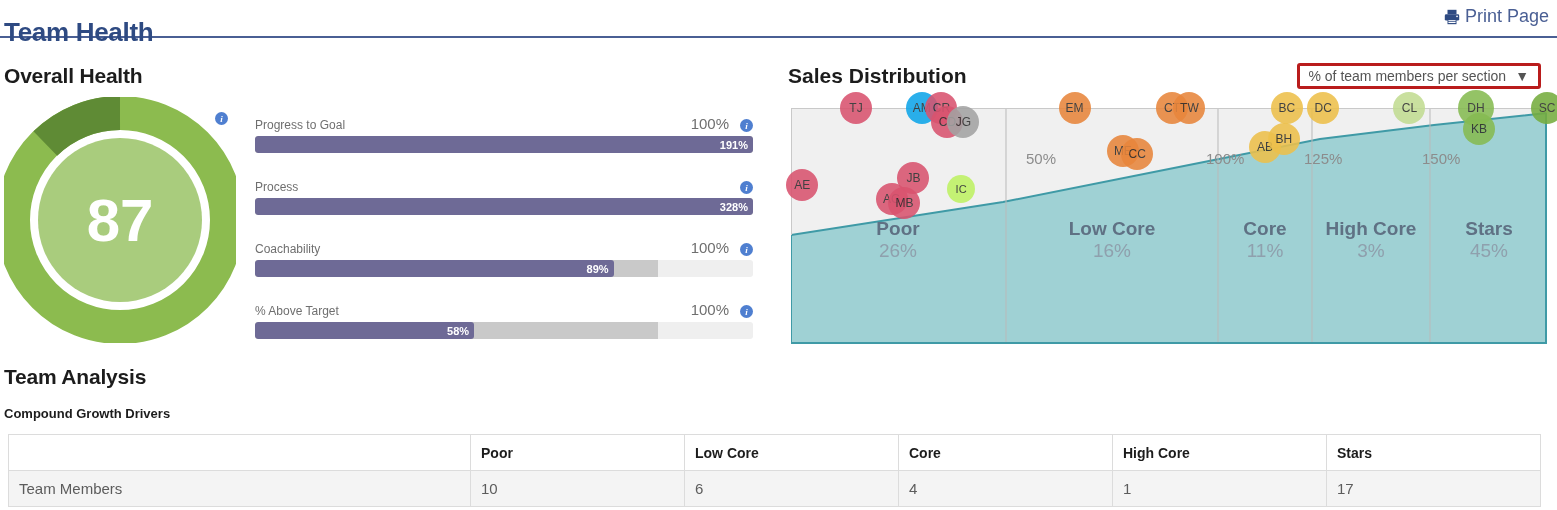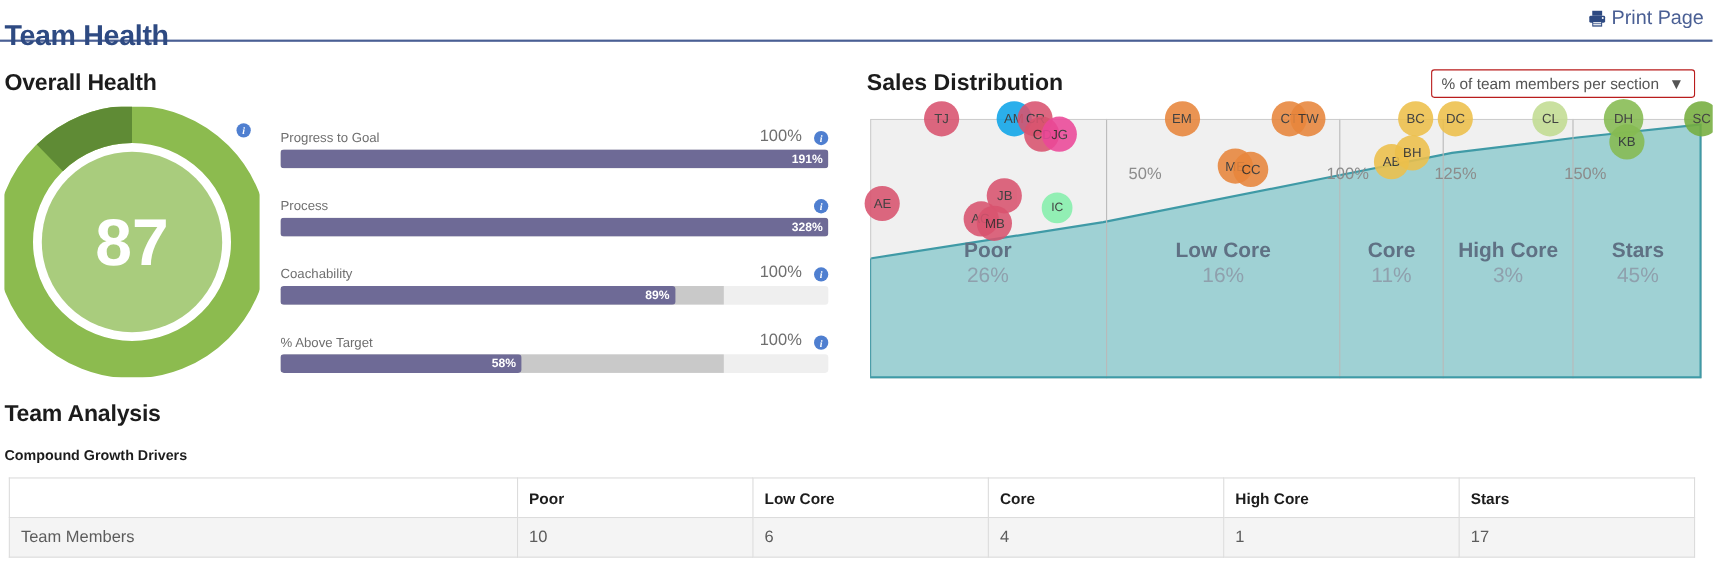--- a/index.html
+++ b/index.html
@@ -79,21 +79,21 @@
   .bar-val {
     font-size: 11px; font-weight: bold; color: #ffffff; padding-right: 5px;
     white-space: nowrap;
   }
 
   
   .sd-wrap { position: absolute; left: 780px; top: 60px; width: 777px; height: 290px; }
   .sd-title { position: absolute; left: 8px; top: 4px; font-size: 21px; font-weight: bold; color: #1c1c1c; }
   .sd-select {
     position: absolute; right: 16px; top: 3px;
-    border: 1px solid #b91c1c; background: #fff; border-radius: 3px;
+    border: 3px solid #b91c1c; background: #fff; border-radius: 3px;
     height: 26px; padding: 0 9px;
     display: flex; align-items: center; gap: 9px;
     font-size: 14px; color: #545454; cursor: pointer;
   }
   .sd-plot { position: absolute; left: 11px; top: 48px; width: 756px; height: 236px; }
   .sd-svg { position: absolute; left: 0; top: 0; }
   .tick-lbl {
     position: absolute; font-size: 15px; color: #8c8c8c; white-space: nowrap;
   }
   .sect-lbl {
@@ -267,25 +267,25 @@
         <div class="sect-name">Stars</div>
         <div class="sect-pct">45%</div>
       </div>
 
       <div id="bubble-layer" style="position:absolute; left:0; top:0; width:756px; height:236px;">
           <div class="bub" style="left: 11.34px; top: 77px; width: 32px; height: 32px; background: rgb(217, 83, 111); opacity: 0.88; font-size: 12px;">AE</div>
           <div class="bub" style="left: 65.016px; top: 0px; width: 32px; height: 32px; background: rgb(217, 83, 111); opacity: 0.88; font-size: 12px;">TJ</div>
           <div class="bub" style="left: 130.788px; top: 0px; width: 32px; height: 32px; background: #0ea5e9; opacity: 0.88; font-size: 12px;">AM</div>
           <div class="bub" style="left: 150.444px; top: 0px; width: 32px; height: 32px; background: rgb(217, 83, 111); opacity: 0.88; font-size: 12px;">CR</div>
           <div class="bub" style="left: 156.492px; top: 14px; width: 32px; height: 32px; background: rgb(217, 83, 111); opacity: 0.88; font-size: 12px; text-align: right;">CD</div>
-          <div class="bub" style="left: 172.368px; top: 14px; width: 32px; height: 32px; background: #ec4899; opacity: 0.88; font-size: 12px;">JG</div>
+          <div class="bub" style="left: 172.368px; top: 14px; width: 32px; height: 32px; background: #a3a3a3; opacity: 0.88; font-size: 12px;">JG</div>
           <div class="bub" style="left: 122.472px; top: 70px; width: 32px; height: 32px; background: rgb(217, 83, 111); opacity: 0.88; font-size: 12px;">JB</div>
           <div class="bub" style="left: 100.548px; top: 91px; width: 32px; height: 32px; background: rgb(217, 83, 111); opacity: 0.88; font-size: 12px;">AG</div>
           <div class="bub" style="left: 113.4px; top: 95.2px; width: 32px; height: 32px; background: rgb(217, 83, 111); opacity: 0.88; font-size: 12px;">MB</div>
-          <div class="bub" style="left: 170.1px; top: 81.2px; width: 28px; height: 28px; background: #86efac; opacity: 0.88; font-size: 11px;">IC</div>
+          <div class="bub" style="left: 170.1px; top: 81.2px; width: 28px; height: 28px; background: #bef264; opacity: 0.88; font-size: 11px;">IC</div>
           <div class="bub" style="left: 283.5px; top: 0px; width: 32px; height: 32px; background: rgb(232, 134, 60); opacity: 0.88; font-size: 12px;">EM</div>
           <div class="bub" style="left: 381.024px; top: 0px; width: 32px; height: 32px; background: rgb(232, 134, 60); opacity: 0.88; font-size: 12px;">CT</div>
           <div class="bub" style="left: 398.412px; top: 0px; width: 32px; height: 32px; background: rgb(232, 134, 60); opacity: 0.88; font-size: 12px;">TW</div>
           <div class="bub" style="left: 331.884px; top: 43.4px; width: 32px; height: 32px; background: rgb(232, 134, 60); opacity: 0.88; font-size: 12px;">ME</div>
           <div class="bub" style="left: 346.248px; top: 46.2px; width: 32px; height: 32px; background: rgb(232, 134, 60); opacity: 0.88; font-size: 12px;">CC</div>
           <div class="bub" style="left: 495.936px; top: 0px; width: 32px; height: 32px; background: rgb(237, 192, 75); opacity: 0.88; font-size: 12px;">BC</div>
           <div class="bub" style="left: 532.224px; top: 0px; width: 32px; height: 32px; background: rgb(237, 192, 75); opacity: 0.88; font-size: 12px;">DC</div>
           <div class="bub" style="left: 474.012px; top: 39.2px; width: 32px; height: 32px; background: rgb(237, 192, 75); opacity: 0.88; font-size: 12px;">AB</div>
           <div class="bub" style="left: 492.912px; top: 30.8px; width: 32px; height: 32px; background: rgb(237, 192, 75); opacity: 0.88; font-size: 12px;">BH</div>
           <div class="bub" style="left: 618.408px; top: 0px; width: 32px; height: 32px; background: rgb(194, 220, 146); opacity: 0.88; font-size: 12px;">CL</div>

